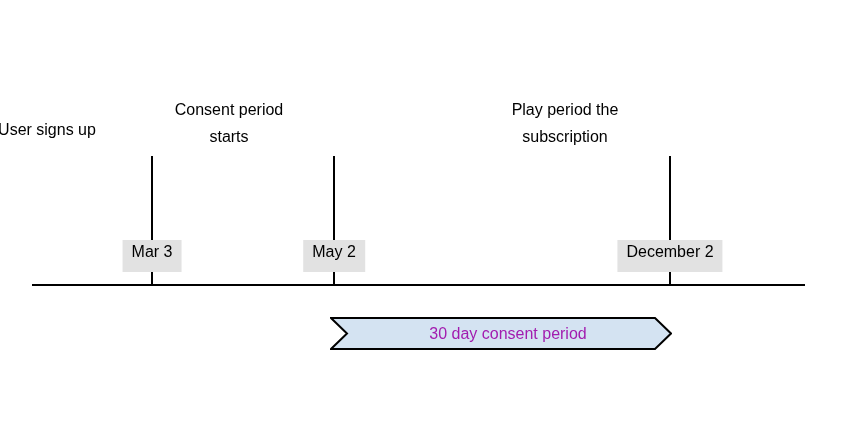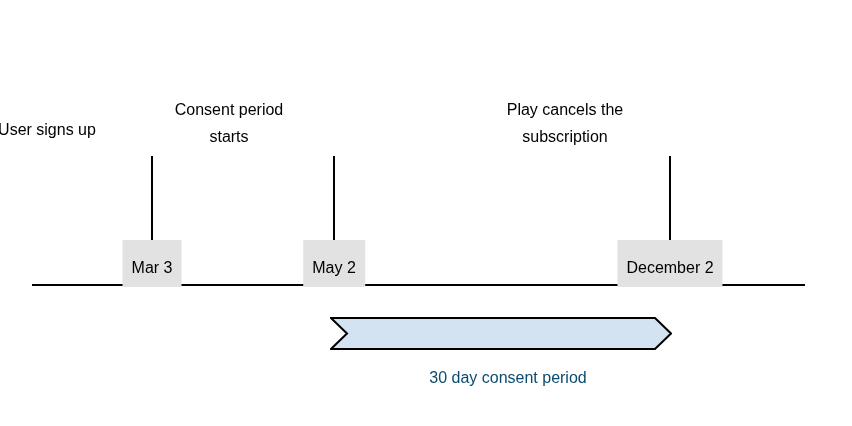--- a/index.html
+++ b/index.html
@@ -60,22 +60,22 @@
   }
   .event-date {
     position: absolute;
     top: 240px;
     left: 0;
     transform: translateX(-50%);
     background: #e2e2e2;
     color: #000000;
     font-size: 16px;
     line-height: 24px;
-    height: 15px;
-    padding: 16px 9px;
+    height: 32px;
+    padding: 0 9px;
     white-space: nowrap;
   }
   .period-banner {
     position: absolute;
     left: 330px;
     top: 317px;
     width: 342px;
     height: 33px;
   }
   .period-banner svg {
@@ -86,24 +86,23 @@
   .period-banner-text {
     position: absolute;
     left: 0;
     top: 0;
     width: 342px;
     height: 33px;
     display: flex;
     align-items: center;
     justify-content: center;
     font-size: 16px;
-    color: #0c4a6e;
+    color: #a21caf;
     padding-left: 14px;
     box-sizing: border-box;
-    margin-top: 44px;
   }
 </style>
 </head>
 <body>
 
 <div id="timeline-canvas">
 
   <div class="axis-line"></div>
 
   <div class="event-marker" style="left:152px;">
@@ -113,21 +112,21 @@
   </div>
 
   <div class="event-marker" style="left:334px;">
     <div class="event-label two-line">Consent period
 starts</div>
     <div class="event-tick"></div>
     <div class="event-date">May 2</div>
   </div>
 
   <div class="event-marker" style="left:670px;">
-    <div class="event-label two-line">Play cancels the
+    <div class="event-label two-line">Play period the
 subscription</div>
     <div class="event-tick"></div>
     <div class="event-date">December 2</div>
   </div>
 
   <div class="period-banner">
     <svg viewBox="0 0 342 33" xmlns="http://www.w3.org/2000/svg">
       <polygon points="1,1 325,1 341,16.5 325,32 1,32 17,16.5" fill="#d4e3f2" stroke="#000000" stroke-width="2" stroke-linejoin="miter"></polygon>
     </svg>
     <div class="period-banner-text">30 day consent period</div>

